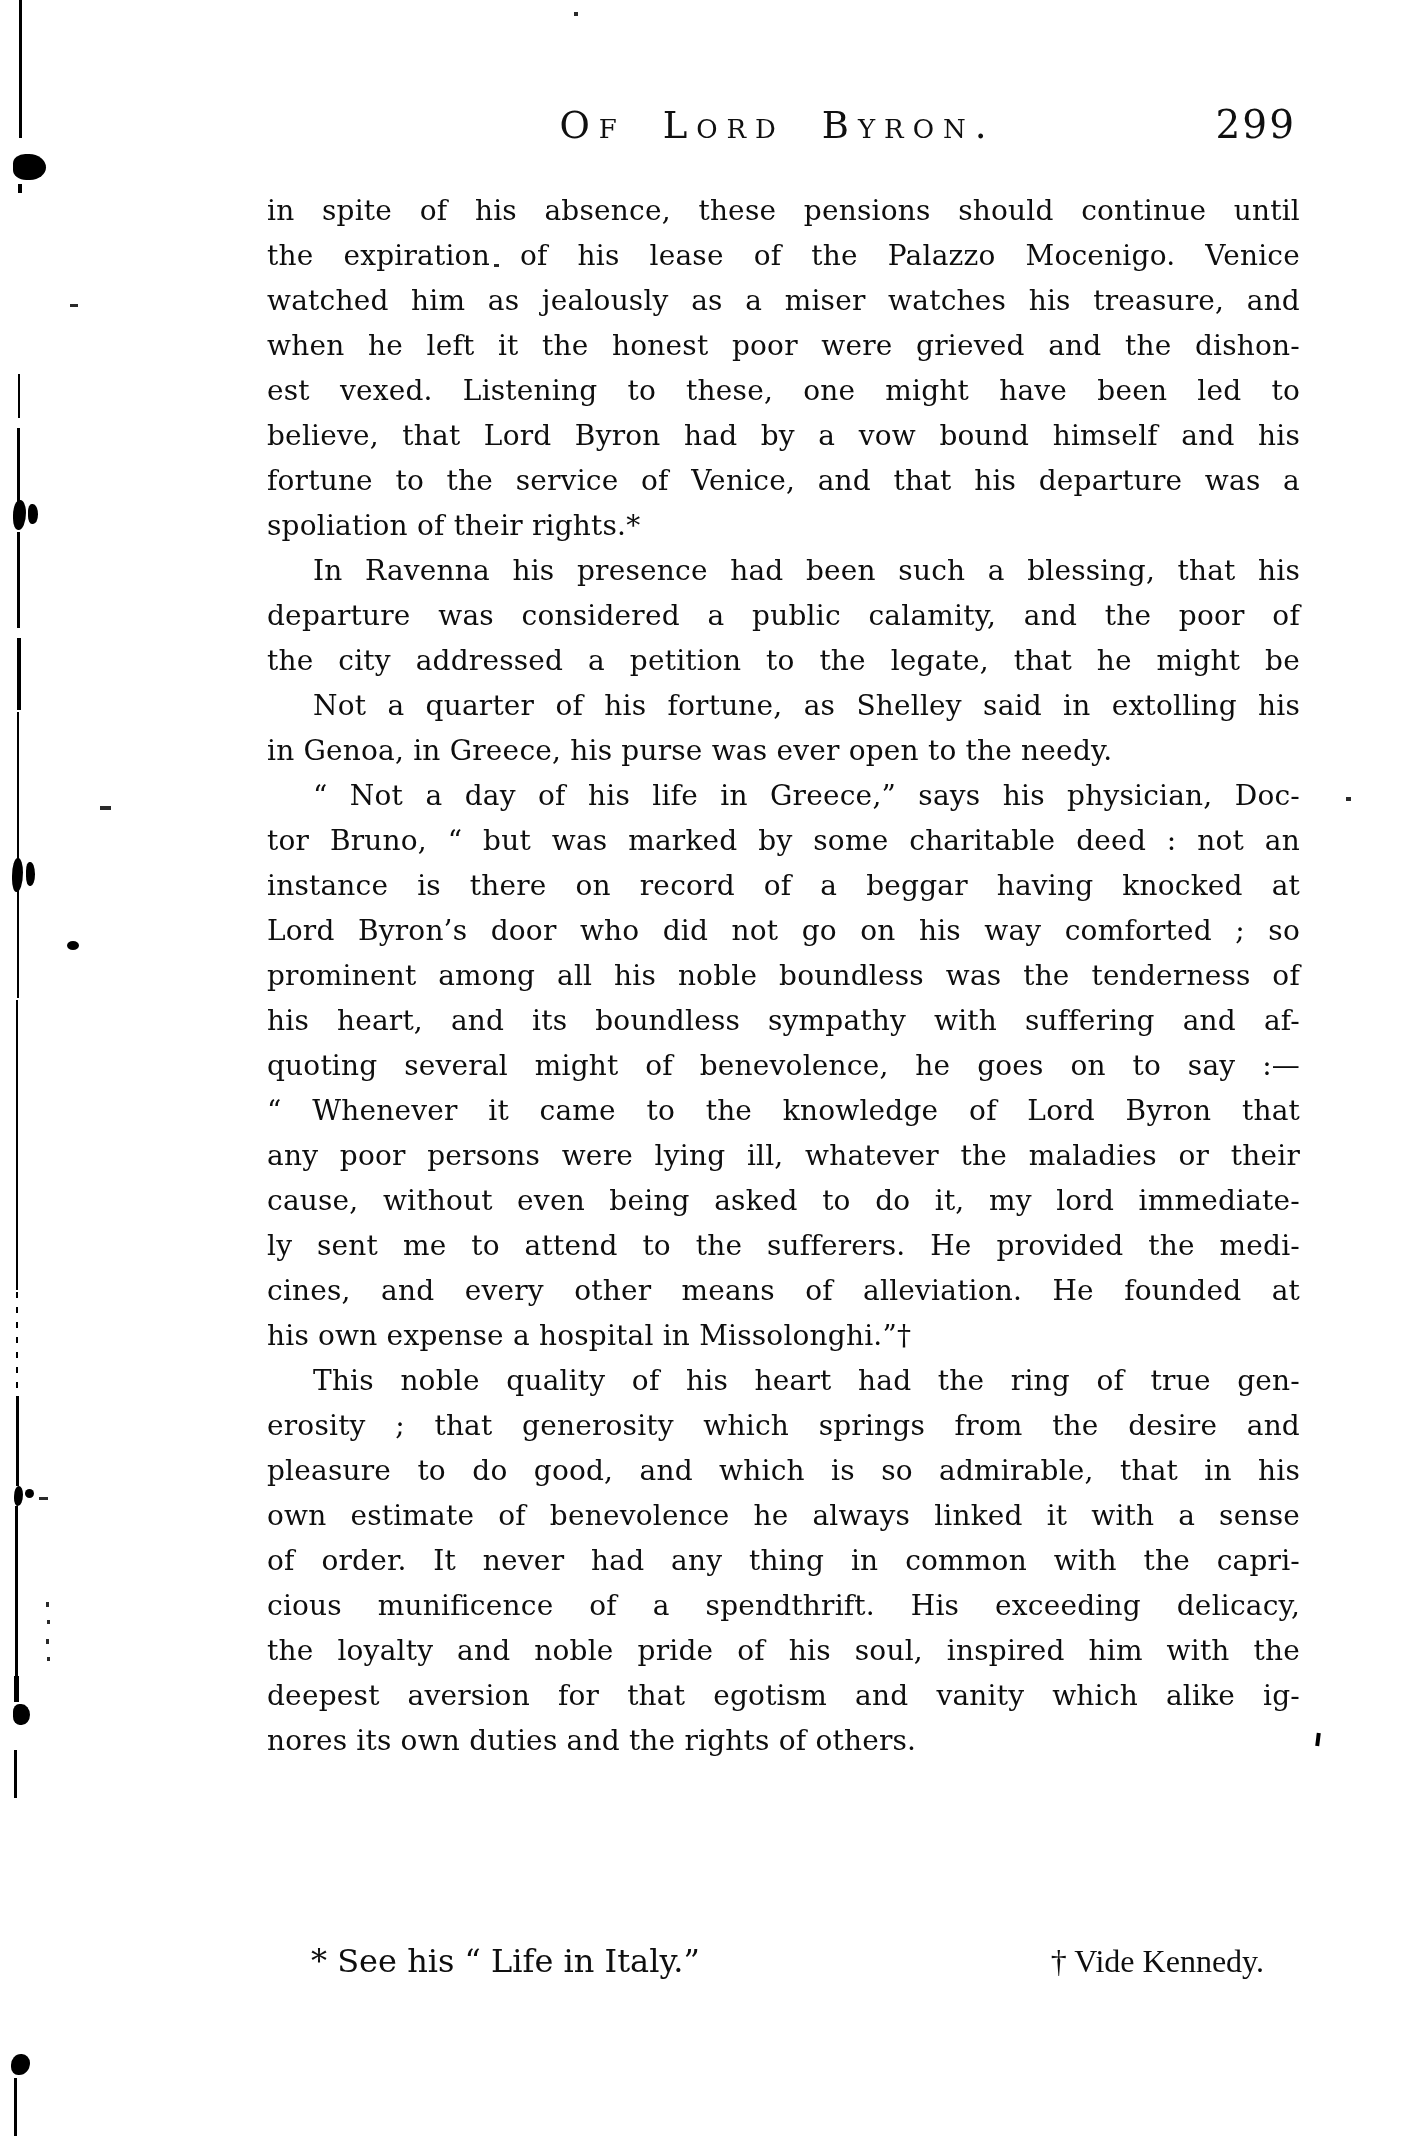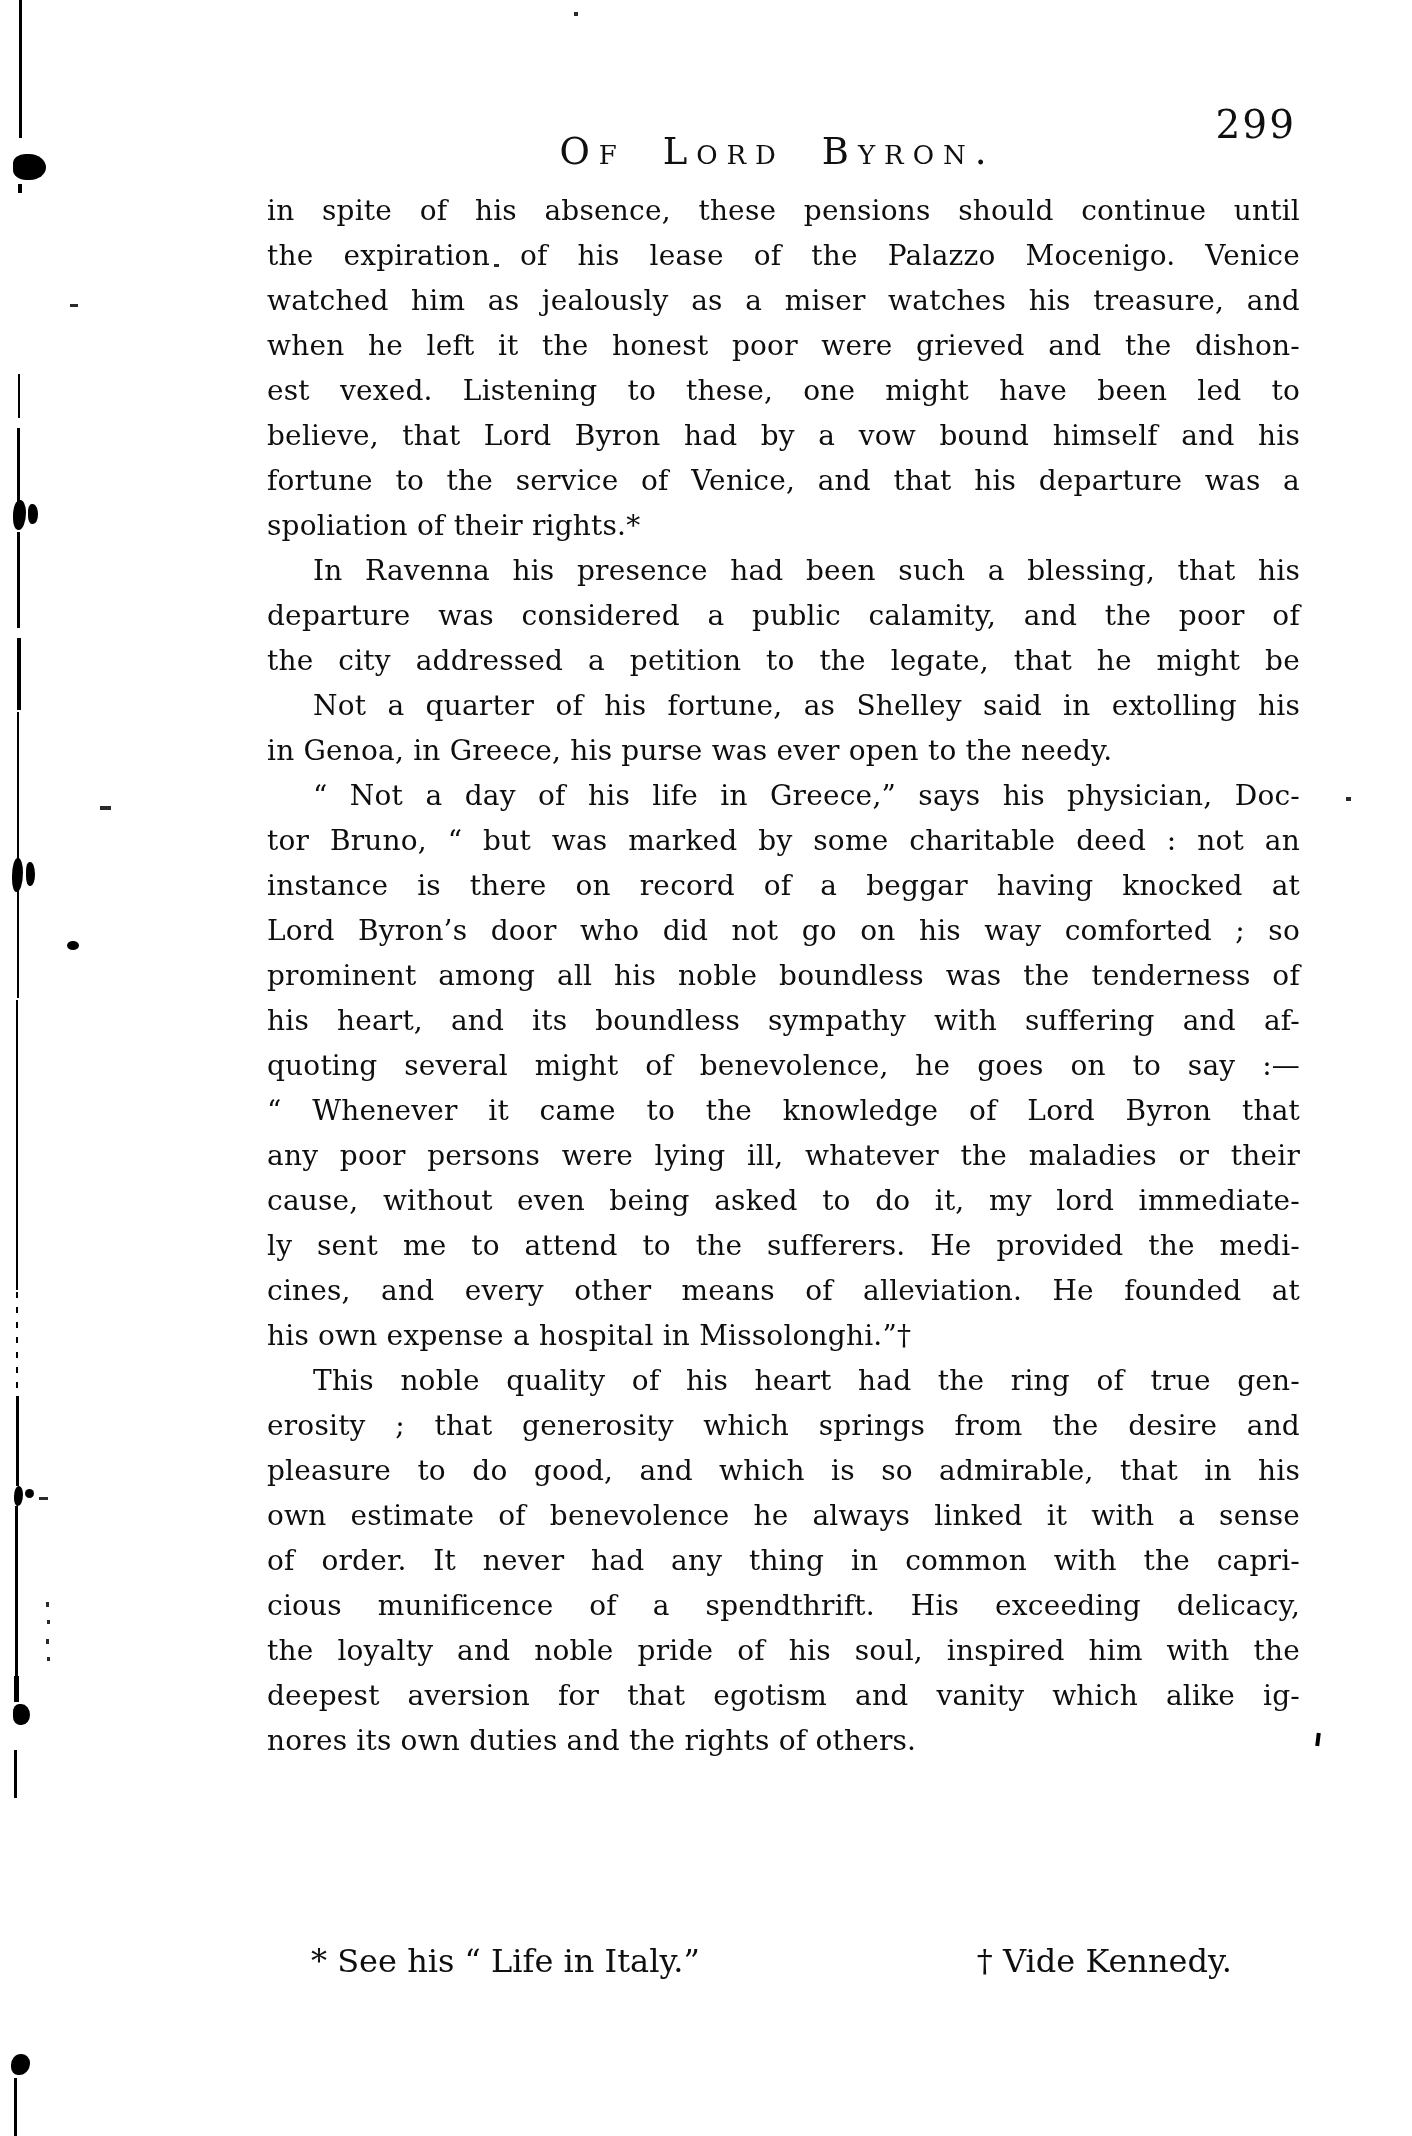--- a/index.html
+++ b/index.html
@@ -16,21 +16,20 @@
     position:absolute;left:267px;top:104px;width:1033px;height:50px;
   }
   #running-title{
     position:absolute;left:0;right:12px;top:0;
     text-align:center;
     font-variant:small-caps;
     font-size:37px;
     letter-spacing:9px;
     word-spacing:16px;
     color:#101010;
-    margin-top:26px;
   }
   #page-number{
     position:absolute;right:4px;top:-2px;
     font-size:39px;
     letter-spacing:2px;
     color:#101010;
   }
   
   #body-text{
     position:absolute;left:267px;top:188px;width:1033px;
@@ -46,21 +45,21 @@
   }
   .line.indent{text-indent:46px;}
   .line.last{text-align:left;text-align-last:left;}
   
   #footnote-row{
     position:absolute;left:267px;top:1946px;width:1033px;
     display:flex;justify-content:space-between;
     font-size:32px;line-height:30px;
   }
   #footnote-left{margin-left:44px;}
-  #footnote-right{margin-right:68px;}
+  #footnote-right{margin-right:36px;font-family:Liberation Serif, serif;}
   
   .art{position:absolute;background:#000;}
   .round{border-radius:50%;}
   .blob1{border-radius:42% 58% 55% 45%;}
   .blob2{border-radius:55% 45% 60% 40%;}
   .dotline{
     background:repeating-linear-gradient(to bottom,#000 0 6px,transparent 6px 15px);
   }
   .faint{background:#2a2a2a;}
 </style>

